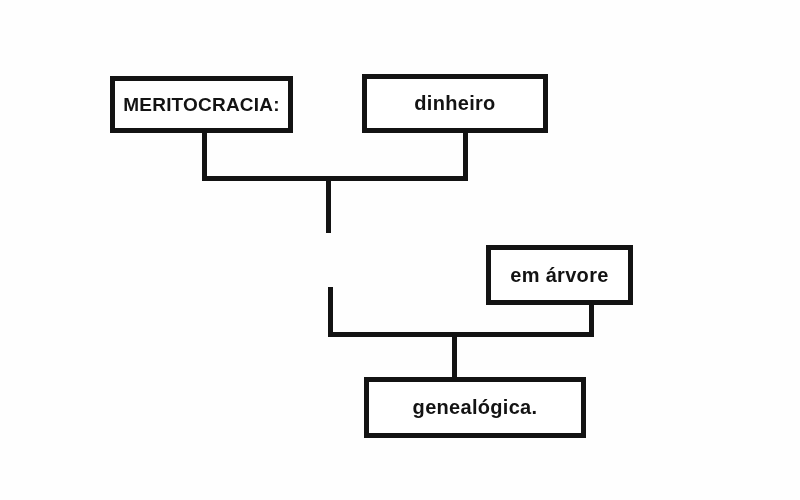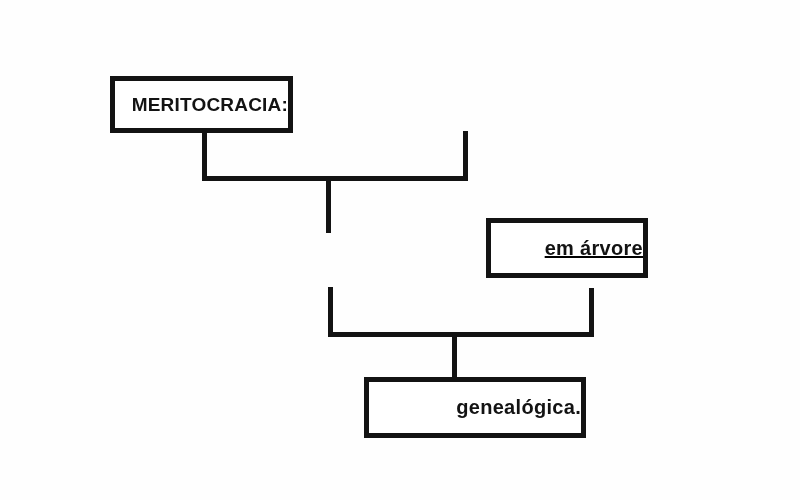--- a/index.html
+++ b/index.html
@@ -20,40 +20,40 @@
     background: var(--bg);
     overflow: hidden;
   }
   .node {
     position: absolute;
     box-sizing: border-box;
     border: 5px solid var(--ink);
     background: var(--box-fill);
     display: flex;
     align-items: center;
-    justify-content: flex-end;
+    justify-content: center;
   }
   .node .label {
     color: var(--ink);
     font-weight: 700;
     font-size: 20px;
     letter-spacing: 0.3px;
     white-space: nowrap;
   }
   .line {
     position: absolute;
     background: var(--ink);
   }
 
   
   #node-meritocracia { left: 110px; top: 76px;  width: 183px; height: 57px; }
   #node-meritocracia .label { font-size: 19px; letter-spacing: 0.2px; }
   #node-dinheiro     { left: 362px; top: 74px;  width: 186px; height: 59px; }
   #node-da           { left: 233px; top: 231px; width: 187px; height: 58px; }
-  #node-em-arvore    { left: 486px; top: 218px; width: 162px; height: 60px; text-decoration: underline; }
+  #node-em-arvore    { left: 486px; top: 245px; width: 147px; height: 60px; }
   #node-genealogica  { left: 364px; top: 377px; width: 222px; height: 61px; }
 
   
   #t1-left-v  { left: 202px; top: 131px; width: 5px;   height: 50px; }
   #t1-right-v { left: 463px; top: 131px; width: 5px;   height: 50px; }
   #t1-h       { left: 202px; top: 176px; width: 266px; height: 5px;  }
   #t1-drop    { left: 326px; top: 181px; width: 5px;   height: 52px; }
   #t2-left-v  { left: 328px; top: 287px; width: 5px;   height: 50px; }
   #t2-right-v { left: 589px; top: 288px; width: 5px;   height: 49px; }
   #t2-h       { left: 328px; top: 332px; width: 266px; height: 5px;  }
@@ -71,20 +71,23 @@
 
   <div class="line" id="t2-left-v"></div>
   <div class="line" id="t2-right-v"></div>
   <div class="line" id="t2-h"></div>
   <div class="line" id="t2-drop"></div>
 
   <div class="node" id="node-meritocracia">
     <span class="label">MERITOCRACIA:</span>
   </div>
 
+  <div class="node" id="node-dinheiro">
+    <span class="label">dinheiro</span>
+  </div>
 
 
   <div class="node" id="node-em-arvore">
     <span class="label">em árvore</span>
   </div>
 
   <div class="node" id="node-genealogica">
     <span class="label">genealógica.</span>
   </div>
 

